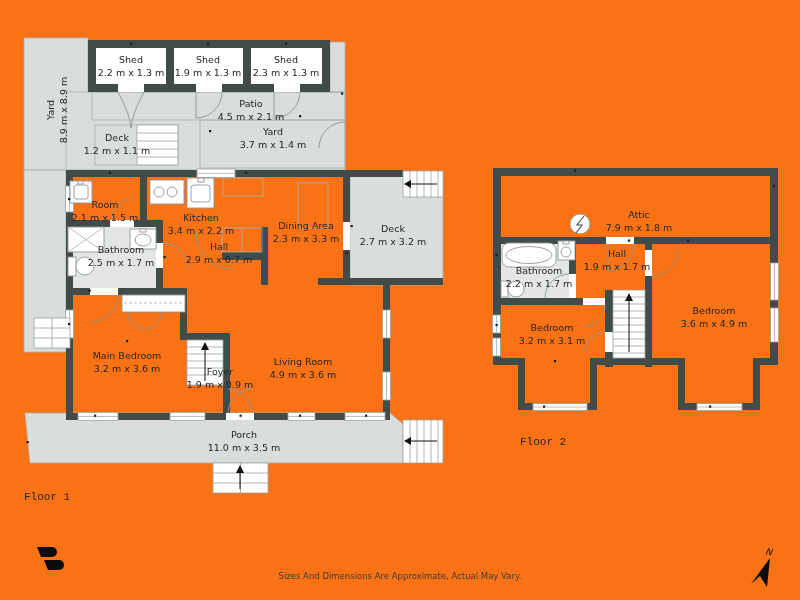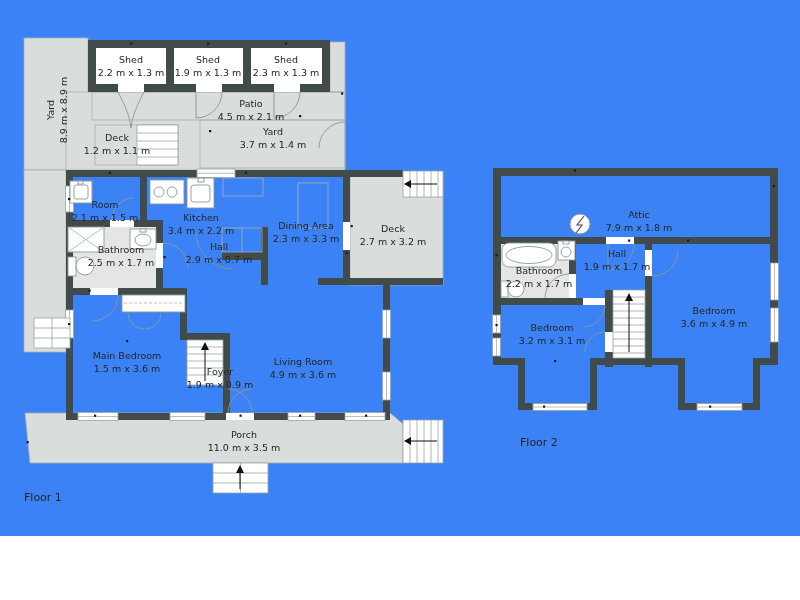--- a/index.html
+++ b/index.html
@@ -1,16 +1,16 @@
 <!DOCTYPE html>
 <html><head>
 <meta charset="utf-8">
 <style>
   html,body{margin:0;padding:0;background:#fff;}
-  .canvas{position:relative;width:800px;height:536px;background:#3b82f6;overflow:hidden;
+  .canvas{position:relative;width:800px;height:600px;background:#f97316;overflow:hidden;
           font-family:"DejaVu Sans","Liberation Sans",sans-serif;}
   .plan-svg{position:absolute;left:0;top:0;}
   
   .out{fill:#d9dddc;stroke:#a9b0af;stroke-width:0.8;}
   .ln{fill:none;stroke:#a9b0af;stroke-width:0.8;}
   .dash{stroke-dasharray:3,2;}
   .w{fill:#414b4a;}
   .gap{fill:#ffffff;}
   .win{fill:#ffffff;stroke:#9aa3a2;stroke-width:0.8;}
   .fx{fill:#ffffff;stroke:#8f9897;stroke-width:0.9;}
@@ -21,21 +21,21 @@
   .dot{fill:#1b1b1b;}
   .arr{fill:#111;}
   .arrl{stroke:#111;stroke-width:1;fill:none;}
   .bolt{stroke:#4a4a4a;stroke-width:1.1;fill:none;}
   .blk{fill:#0c0c0c;}
   
   .rl{position:absolute;transform:translate(-50%,-50%);text-align:center;font-size:9.5px;
       line-height:13px;color:#262626;white-space:nowrap;}
   .rl.vert{transform:translate(-50%,-50%) rotate(-90deg);}
   .rl .nm,.rl .dm{display:block;}
-  .floorlab{position:absolute;font-size:11px;color:#262626;}
+  .floorlab{position:absolute;font-size:11px;color:#262626;font-family:Liberation Mono, monospace;}
   .footer{position:absolute;left:0;top:571px;width:100%;text-align:center;font-size:8.5px;color:#3b3b3b;}
   .north-n{position:absolute;left:766px;top:547px;font-size:9px;font-style:italic;color:#111;
            transform:rotate(12deg);}
 </style>
 </head>
 <body>
 
 <div class="canvas">
 
 <svg class="plan-svg" width="800" height="600" viewBox="0 0 800 600">
@@ -380,21 +380,21 @@
 <div class="rl" style="left:121px;top:256px">
   <span class="nm">Bathroom</span>
   <span class="dm">2.5 m x 1.7 m</span>
 </div>
 <div class="rl" style="left:219px;top:253px">
   <span class="nm">Hall</span>
   <span class="dm">2.9 m x 0.7 m</span>
 </div>
 <div class="rl" style="left:127px;top:362px">
   <span class="nm">Main Bedroom</span>
-  <span class="dm">1.5 m x 3.6 m</span>
+  <span class="dm">3.2 m x 3.6 m</span>
 </div>
 <div class="rl" style="left:303px;top:368px">
   <span class="nm">Living Room</span>
   <span class="dm">4.9 m x 3.6 m</span>
 </div>
 <div class="rl" style="left:220px;top:378px">
   <span class="nm">Foyer</span>
   <span class="dm">1.9 m x 0.9 m</span>
 </div>
 <div class="rl" style="left:244px;top:441px">
@@ -419,15 +419,16 @@
   <span class="dm">3.2 m x 3.1 m</span>
 </div>
 <div class="rl" style="left:714px;top:317px">
   <span class="nm">Bedroom</span>
   <span class="dm">3.6 m x 4.9 m</span>
 </div>
 
 <div class="floorlab" style="left:24px;top:491px">Floor 1</div>
 <div class="floorlab" style="left:520px;top:436px">Floor 2</div>
 
+<div class="footer">Sizes And Dimensions Are Approximate, Actual May Vary.</div>
 <div class="north-n">N</div>
 
 </div>
 
 </body></html>

